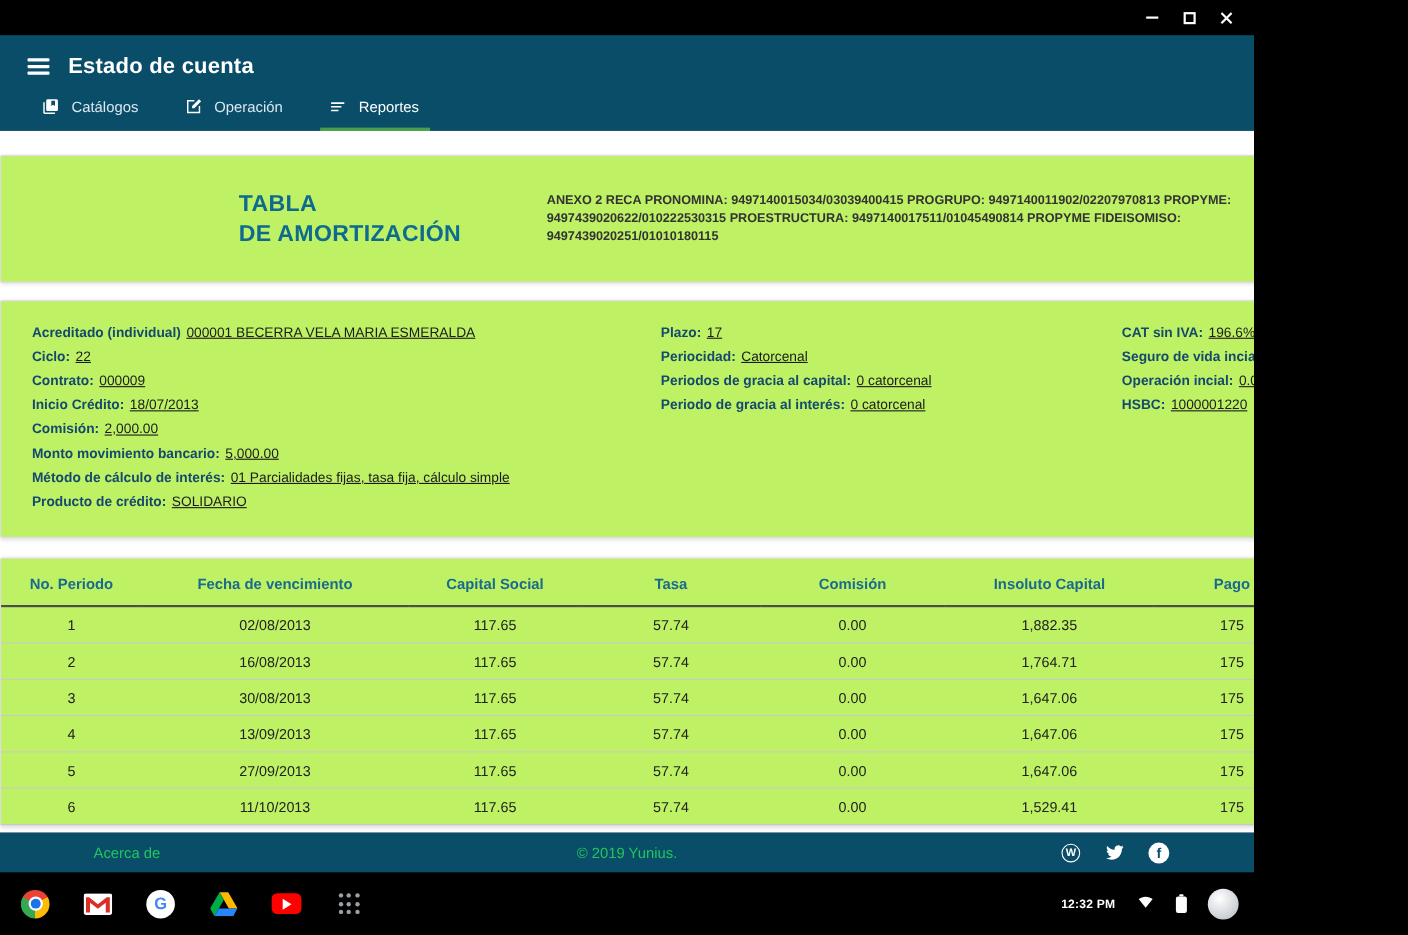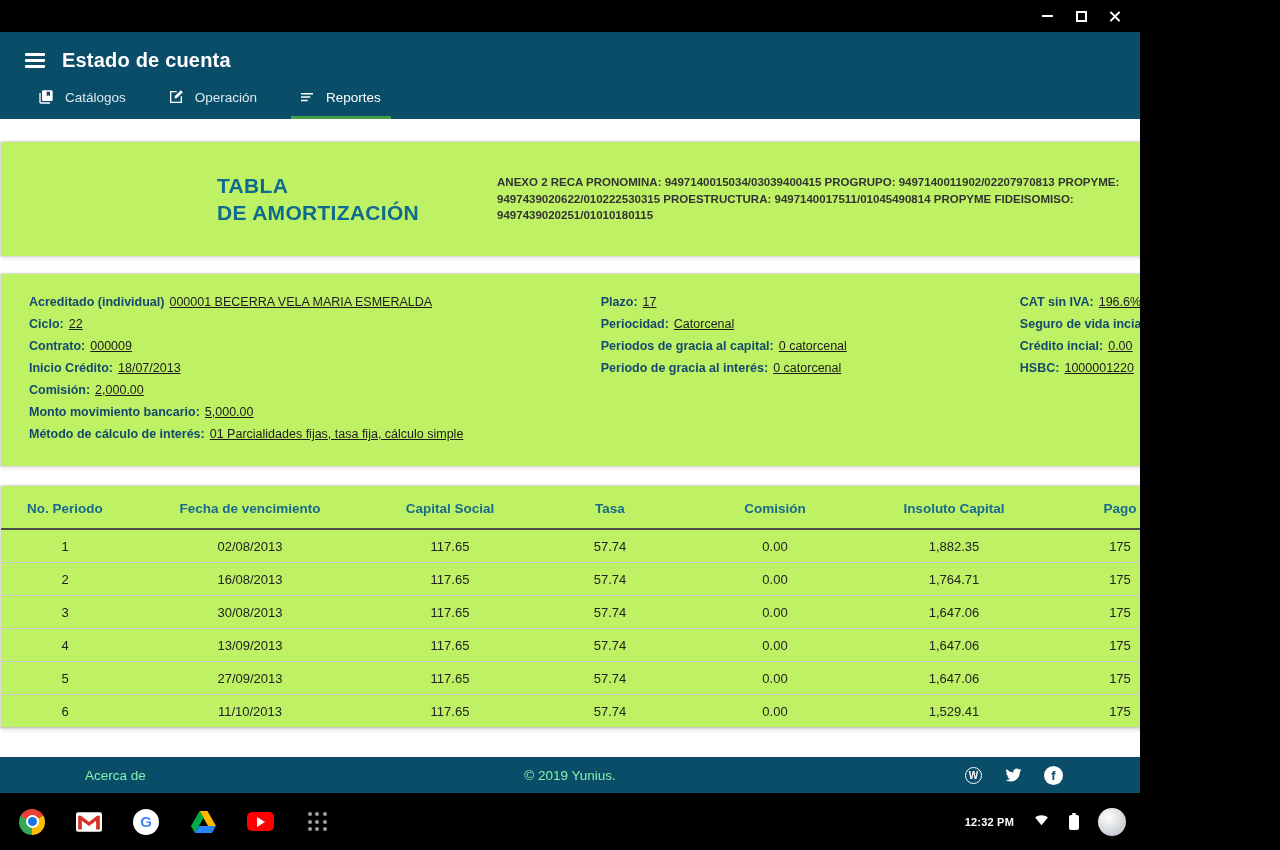--- a/index.html
+++ b/index.html
@@ -49,21 +49,21 @@
   .detail-item { line-height:22px; white-space:nowrap; }
   .detail-item .lbl { font-weight:bold; color:#15496e; margin-right:5px; }
   .detail-item .val { color:#1c1c1c;text-decoration:underline; }
 
   table { width:100%; border-collapse:collapse; table-layout:fixed; }
   thead th { color:#1a6a8d; font-size:13.5px; font-weight:bold; padding:15px 4px 12px; text-align:center;
              border-bottom:2px solid #4d4d4d; }
   tbody td { text-align:center; font-size:13px; color:#222; padding:8.5px 4px; border-bottom:1px solid #c9c9c9; }
 
   
-  .appfooter { height:36px; background:#094d69; color:#86efac; display:flex; align-items:center; position:relative; font-size:13.5px; }
+  .appfooter { height:36px; background:#094d69; color:#22c55e; display:flex; align-items:center; position:relative; font-size:13.5px; }
   .footer-about { margin-left:85px; cursor:pointer; }
   .footer-copy { position:absolute; left:50%; transform:translateX(-50%); }
   .footer-social { position:absolute; right:76px; display:flex; gap:19px; align-items:center; }
   .social { width:21px; height:21px; display:flex; align-items:center; justify-content:center; cursor:pointer; }
   .wp-icon { width:17px; height:17px; border:1.7px solid #fff; border-radius:50%; color:#fff; font-weight:bold;
              font-size:10px; display:flex; align-items:center; justify-content:center; }
   .wp-icon::before { content:"W"; }
   .fb-icon { width:19px; height:19px; background:#fff; border-radius:50%; color:#094d69; font-weight:bold;
              font-size:13px; display:flex; align-items:center; justify-content:center; }
   .fb-icon::before { content:"f"; }
@@ -177,20 +177,23 @@
           </div>
 
           <div class="detail-item">
             <span class="lbl">Monto movimiento bancario:</span><span class="val">5,000.00</span>
           </div>
 
           <div class="detail-item">
             <span class="lbl">Método de cálculo de interés:</span><span class="val">01 Parcialidades fijas, tasa fija, cálculo simple</span>
           </div>
 
+          <div class="detail-item">
+            <span class="lbl">Producto de crédito:</span><span class="val">SOLIDARIO</span>
+          </div>
         </div>
       <div class="dcol-2">
 
           <div class="detail-item">
             <span class="lbl">Plazo:</span><span class="val">17</span>
           </div>
 
           <div class="detail-item">
             <span class="lbl">Periocidad:</span><span class="val">Catorcenal</span>
           </div>
@@ -207,21 +210,21 @@
 
           <div class="detail-item">
             <span class="lbl">CAT sin IVA:</span><span class="val">196.6%</span>
           </div>
 
           <div class="detail-item">
             <span class="lbl">Seguro de vida incial:</span><span class="val">0</span>
           </div>
 
           <div class="detail-item">
-            <span class="lbl">Crédito incial:</span><span class="val">0.00</span>
+            <span class="lbl">Operación incial:</span><span class="val">0.00</span>
           </div>
 
           <div class="detail-item">
             <span class="lbl">HSBC:</span><span class="val">1000001220</span>
           </div>
         </div>
     </section>
 
     <section class="card card--table">
       <table>

